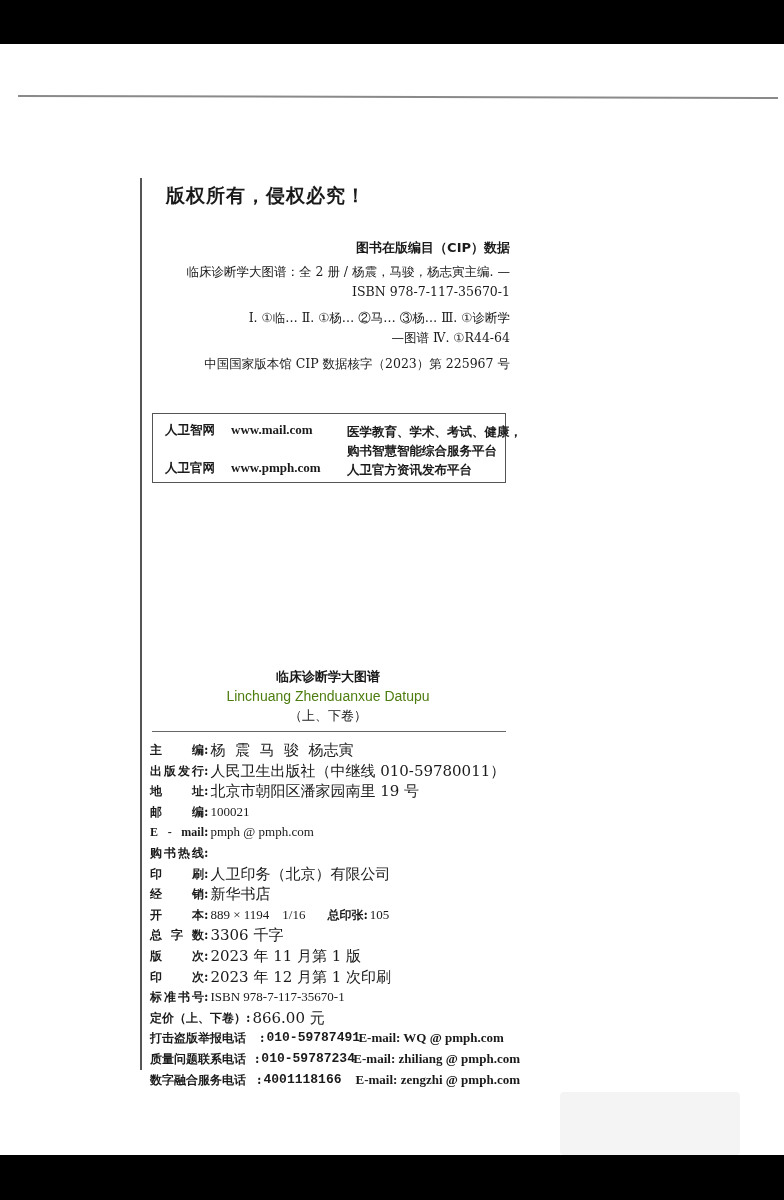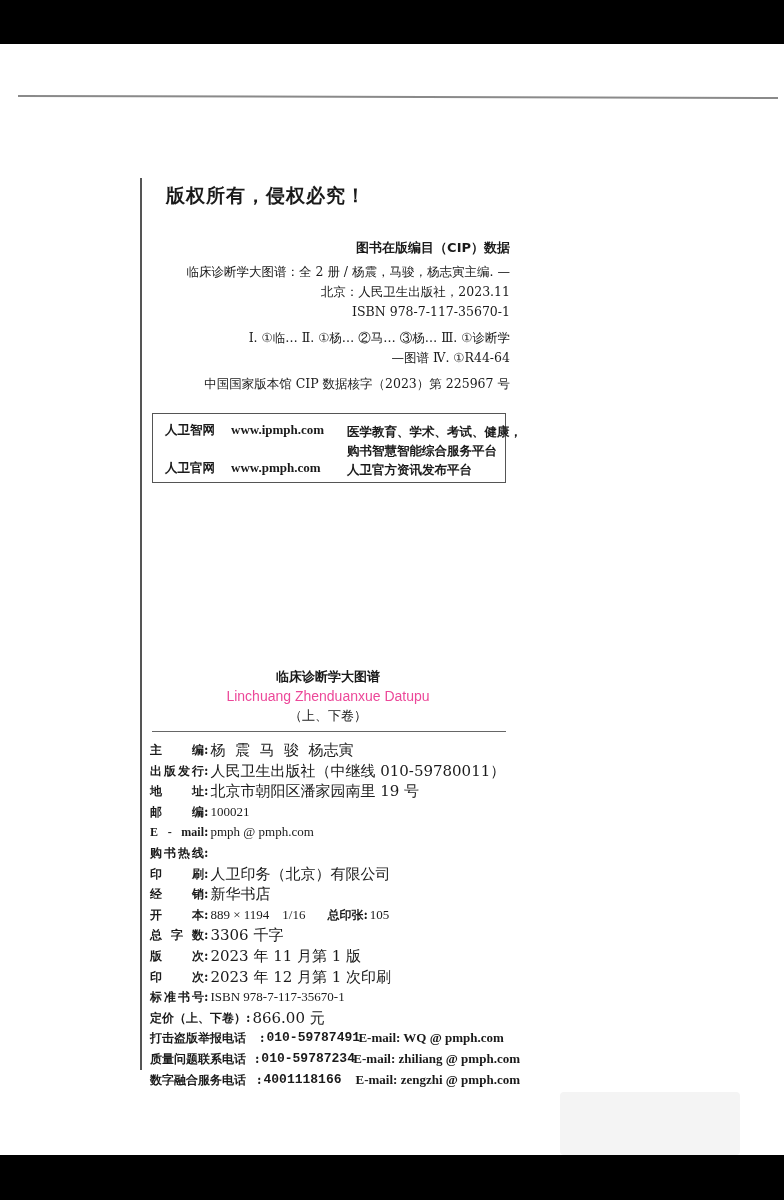--- a/index.html
+++ b/index.html
@@ -22,21 +22,21 @@
     .gap { margin-top: 6px; }
 
     .web-box { position: absolute; left: 152px; top: 413px; width: 354px; height: 70px; border: 1.5px solid #555; box-sizing: border-box; font-size: 12.5px; font-weight: bold; }
     .web-row { position: absolute; left: 12px; white-space: nowrap; }
     .web-name { position: absolute; left: 0; font-family: "DejaVu Sans", sans-serif; text-align: right; }
     .web-url { position: absolute; left: 66px; font-family: "Liberation Serif", serif; font-size: 13px; }
     .web-desc { position: absolute; left: 182px; font-family: "DejaVu Sans", sans-serif; line-height: 19px; }
 
     .book-title { position: absolute; left: 150px; top: 668px; width: 356px; text-align: center; }
     .bt-cn { font-family: "DejaVu Sans", sans-serif; font-weight: bold; font-size: 13px; line-height: 18px; }
-    .bt-py { font-family: "Liberation Sans", sans-serif; font-size: 14px; line-height: 20px; color: #ec4899; }
+    .bt-py { font-family: "Liberation Sans", sans-serif; font-size: 14px; line-height: 20px; color: #4d7c0f; }
     .bt-vol { font-size: 13px; line-height: 20px; }
 
     .colophon-rule { position: absolute; left: 152px; top: 731px; width: 354px; border-top: 1.5px solid #666; }
 
     .colophon { position: absolute; left: 150px; top: 740px; width: 370px; font-size: 12px; line-height: 20.6px; }
     .co-row { white-space: nowrap; display: flex; }
     .co-label { font-family: "DejaVu Sans", sans-serif; font-weight: bold; width: 54px; display: inline-block; text-align-last: justify; }
     .co-colon { font-weight: bold; padding-right: 2px; }
     .co-val { font-family: "Liberation Serif", serif; font-size: 13px; }
     .co-val.cn { font-family: "DejaVu Serif", serif; font-size: 15px; }
@@ -54,31 +54,30 @@
 
 <div class="bar-top"></div>
 <div class="top-rule"></div>
 <div class="page-spine"></div>
 
 <div class="copyright">版权所有，侵权必究！</div>
 
 <div class="cip-block">
   <div class="cip-title">图书在版编目（CIP）数据</div>
   <div class="cip-line indent">临床诊断学大图谱：全 2 册 / 杨震，马骏，杨志寅主编. —</div>
-  <div class="cip-line">北京：人民卫生出版社，2023.11</div>
   <div class="cip-line indent">ISBN 978-7-117-35670-1</div>
   <div class="cip-line indent gap">Ⅰ. ①临…   Ⅱ. ①杨…  ②马…  ③杨…   Ⅲ. ①诊断学</div>
   <div class="cip-line">—图谱   Ⅳ. ①R44-64</div>
   <div class="cip-line indent gap">中国国家版本馆 CIP 数据核字（2023）第 225967 号</div>
 </div>
 
 <div class="web-box">
   <div class="web-row" style="top:8px;">
     <span class="web-name">人卫智网</span>
-    <span class="web-url">www.ipmph.com</span>
+    <span class="web-url">www.mail.com</span>
     <span class="web-desc">
       <div>医学教育、学术、考试、健康，</div>
       <div>购书智慧智能综合服务平台</div>
     </span>
   </div>
   <div class="web-row" style="top:46px;">
     <span class="web-name">人卫官网</span>
     <span class="web-url">www.pmph.com</span>
     <span class="web-desc">人卫官方资讯发布平台</span>
   </div>

